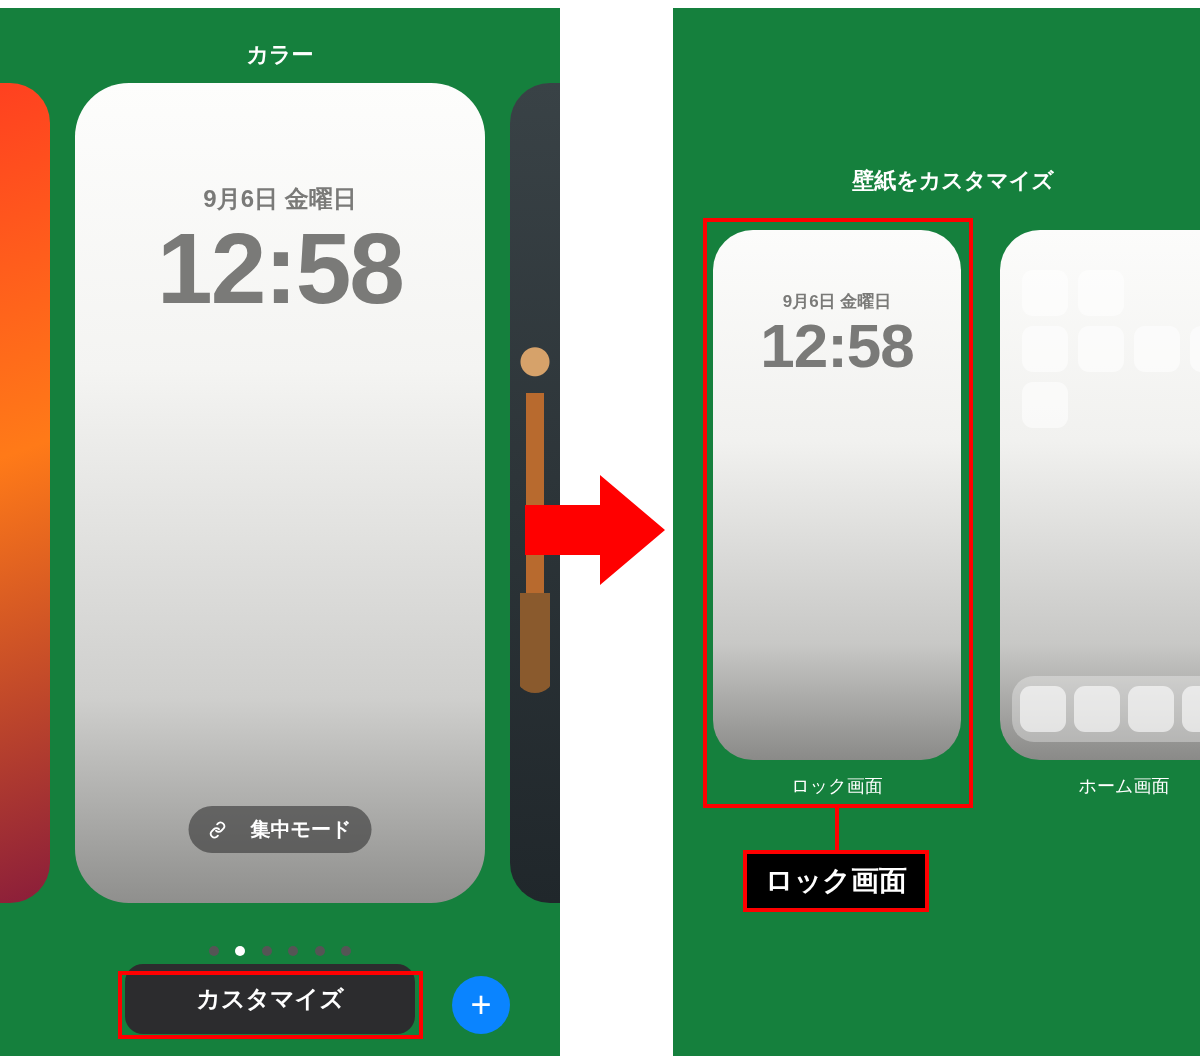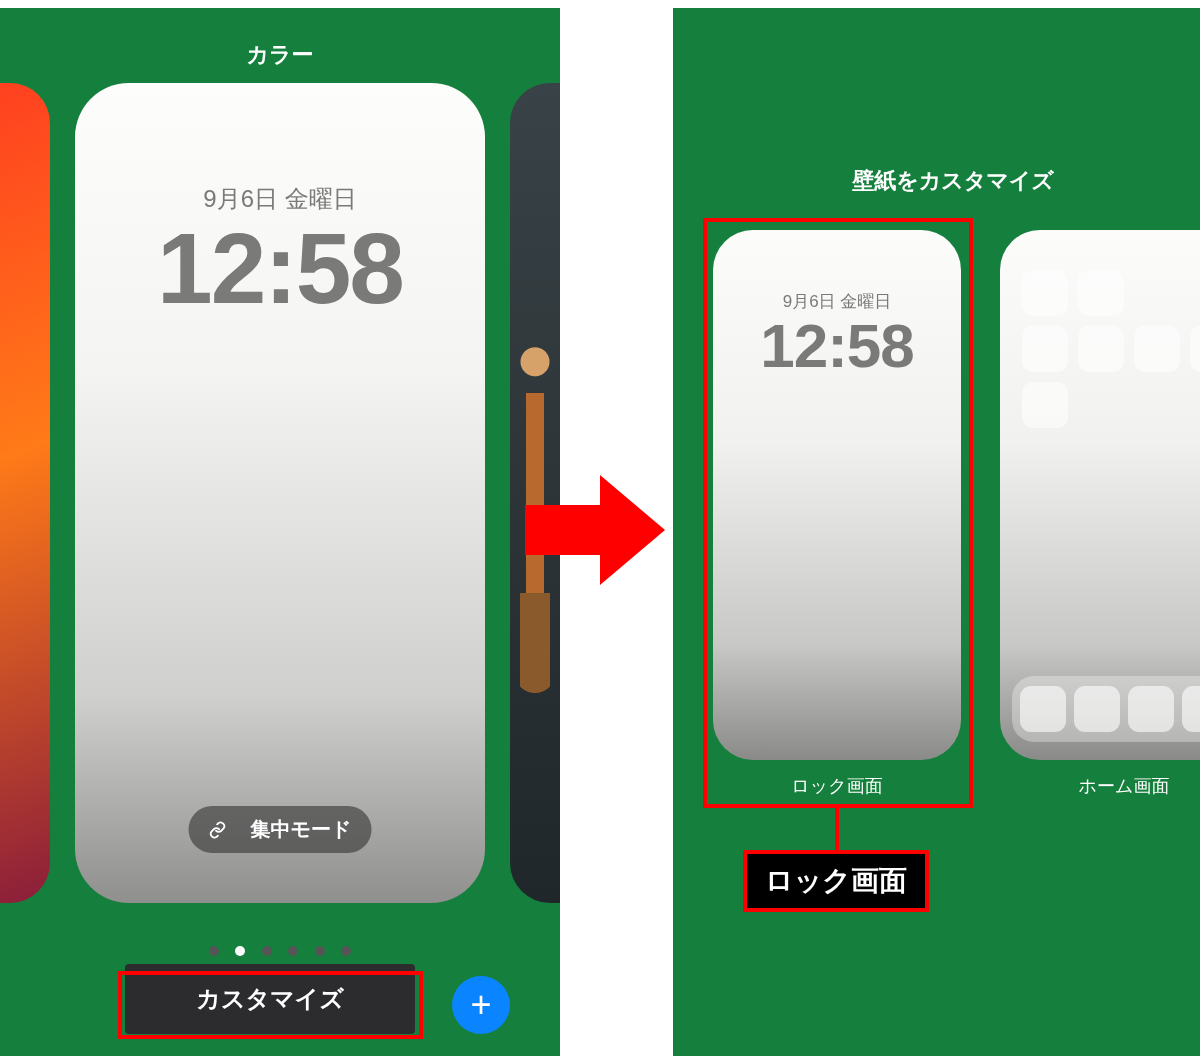--- a/index.html
+++ b/index.html
@@ -50,21 +50,21 @@
 
   
   .card-main {
     position:absolute; left:75px; top:75px;
     width:410px; height:820px;
     border-radius:54px;
     background:linear-gradient(180deg,#fdfdfc 0%,#f4f4f2 35%,#cfcfcd 75%,#8f8f8d 100%);
   }
   .card-date {
     position:absolute; top:100px; left:0; width:100%;
-    text-align:center; color:#7a7a78; font-size:24px; font-weight:400;
+    text-align:center; color:#7a7a78; font-size:24px; font-weight:700;
   }
   .card-time {
     position:absolute; top:128px; left:0; width:100%;
     text-align:center; color:#7a7a78; font-size:100px; font-weight:700; letter-spacing:-2px;
   }
 
   
   .focus-pill {
     position:absolute; bottom:50px; left:50%; transform:translateX(-50%);
     background:rgba(60,60,60,.65); color:#fff;
@@ -77,21 +77,21 @@
   .dots { position:absolute; bottom:104px; left:0; width:100%; text-align:center; }
   .dot { display:inline-block; width:10px; height:10px; margin:0 6px;
          border-radius:50%; background:#555; }
   .dot.active { background:#fff; }
 
   
   .customize-btn {
     position:absolute; bottom:30px; left:125px;
     width:290px; height:70px;
     background:#2c2c2e; color:#fff;
-    border-radius:4px; font-size:24px; font-weight:700;
+    border-radius:18px; font-size:24px; font-weight:700;
     display:flex; align-items:center; justify-content:center;
   }
   .customize-highlight {
     position:absolute; bottom:25px; left:118px;
     width:305px; height:68px;
     border:4px solid #ff0000;
   }
   .add-btn {
     position:absolute; bottom:30px; right:50px;
     width:58px; height:58px; border-radius:50%;

